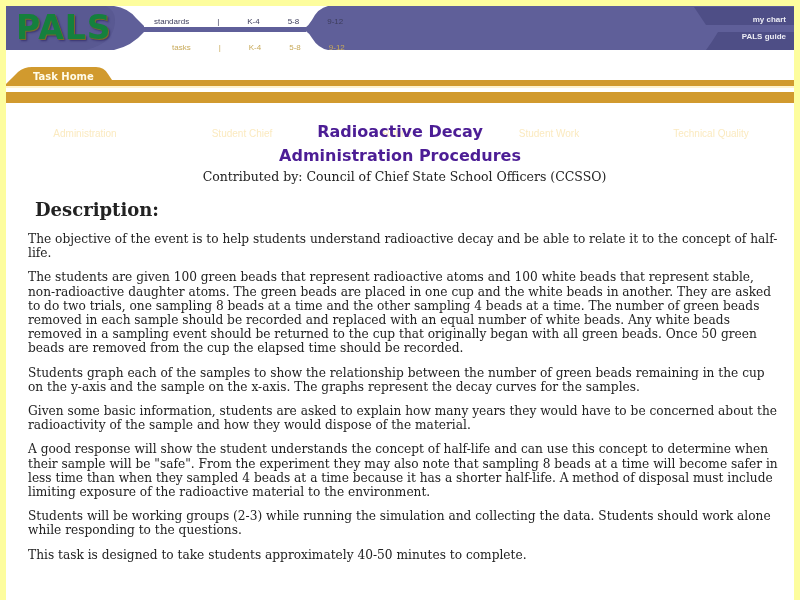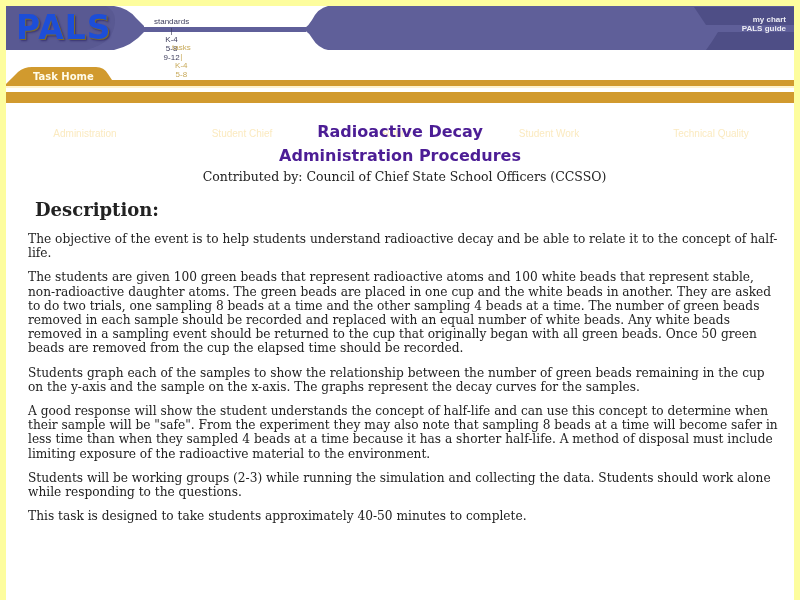--- a/index.html
+++ b/index.html
@@ -36,46 +36,45 @@
       left: 0; top: 0;
     }
     .logo {
       position: absolute;
       left: 10px;
       top: 2px;
       font-family: "DejaVu Sans", sans-serif;
       font-weight: bold;
       font-size: 33px;
       letter-spacing: 1px;
-      color: #1d4ed8;
+      color: #15803d;
       text-shadow: 1px 1px 0 #7a6a2a, 2px 2px 2px #3a3470;
     }
     .nav-row {
       position: absolute;
       font-family: "Liberation Sans", sans-serif;
       font-size: 8px;
       display: flex;
-      gap: 0;
+      gap: 16px;
       align-items: center;
-      flex-direction: column;
     }
     .nav-row.standards { left: 148px; top: 11px; color: #3d3d5c; }
     .nav-row.tasks { left: 166px; top: 37px; color: #c8aa5a; }
     .nav-row span { margin-right: 12px; }
     .nav-row .sep { margin-right: 12px; }
     .right-tab {
       position: absolute;
       right: 8px;
       font-family: Liberation Sans, sans-serif;
       font-weight: bold;
       font-size: 8px;
       color: #ececf4;
     }
     .right-tab.mychart { top: 9px; }
-    .right-tab.guide { top: 18px; }
+    .right-tab.guide { top: 26px; }
 
     
     .taskhome-wrap {
       position: absolute;
       left: 0;
       top: 60px;
       width: 788px;
       height: 24px;
     }
     .taskhome-label {
@@ -217,18 +216,19 @@
     <div class="title1">Radioactive Decay</div>
     <div class="title2">Administration Procedures</div>
     <div class="contrib">Contributed by: Council of Chief State School Officers (CCSSO)</div>
   </div>
 
   <div class="content">
     <h2>Description:</h2>
     <p>The objective of the event is to help students understand radioactive decay and be able to relate it to the concept of half-life.</p>
     <p>The students are given 100 green beads that represent radioactive atoms and 100 white beads that represent stable, non-radioactive daughter atoms. The green beads are placed in one cup and the white beads in another. They are asked to do two trials, one sampling 8 beads at a time and the other sampling 4 beads at a time. The number of green beads removed in each sample should be recorded and replaced with an equal number of white beads. Any white beads removed in a sampling event should be returned to the cup that originally began with all green beads. Once 50 green beads are removed from the cup the elapsed time should be recorded.</p>
     <p>Students graph each of the samples to show the relationship between the number of green beads remaining in the cup on the y-axis and the sample on the x-axis. The graphs represent the decay curves for the samples.</p>
+    <p>Given some basic information, students are asked to explain how many years they would have to be concerned about the radioactivity of the sample and how they would dispose of the material.</p>
     <p>A good response will show the student understands the concept of half-life and can use this concept to determine when their sample will be "safe". From the experiment they may also note that sampling 8 beads at a time will become safer in less time than when they sampled 4 beads at a time because it has a shorter half-life. A method of disposal must include limiting exposure of the radioactive material to the environment.</p>
     <p>Students will be working groups (2-3) while running the simulation and collecting the data. Students should work alone while responding to the questions.</p>
     <p>This task is designed to take students approximately 40-50 minutes to complete.</p>
   </div>
 
 </div>
 
 </body></html>

